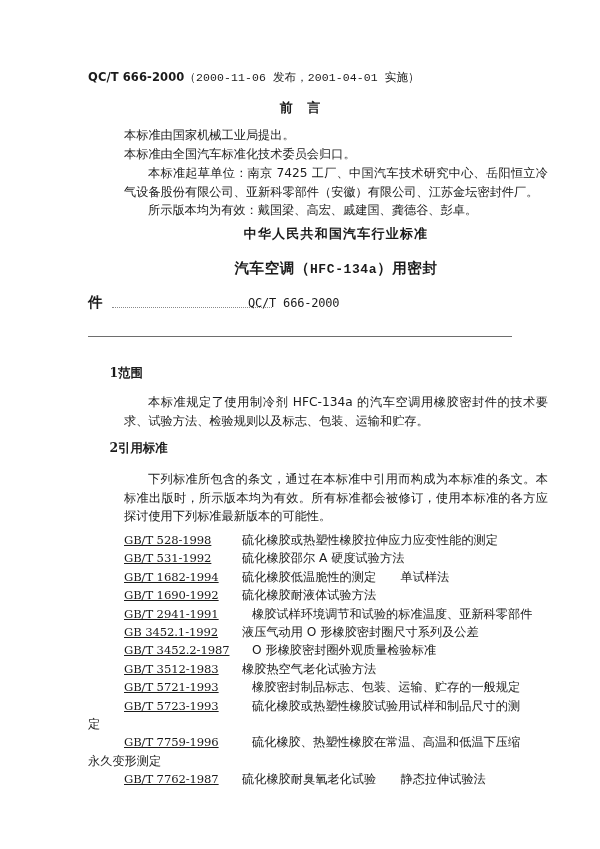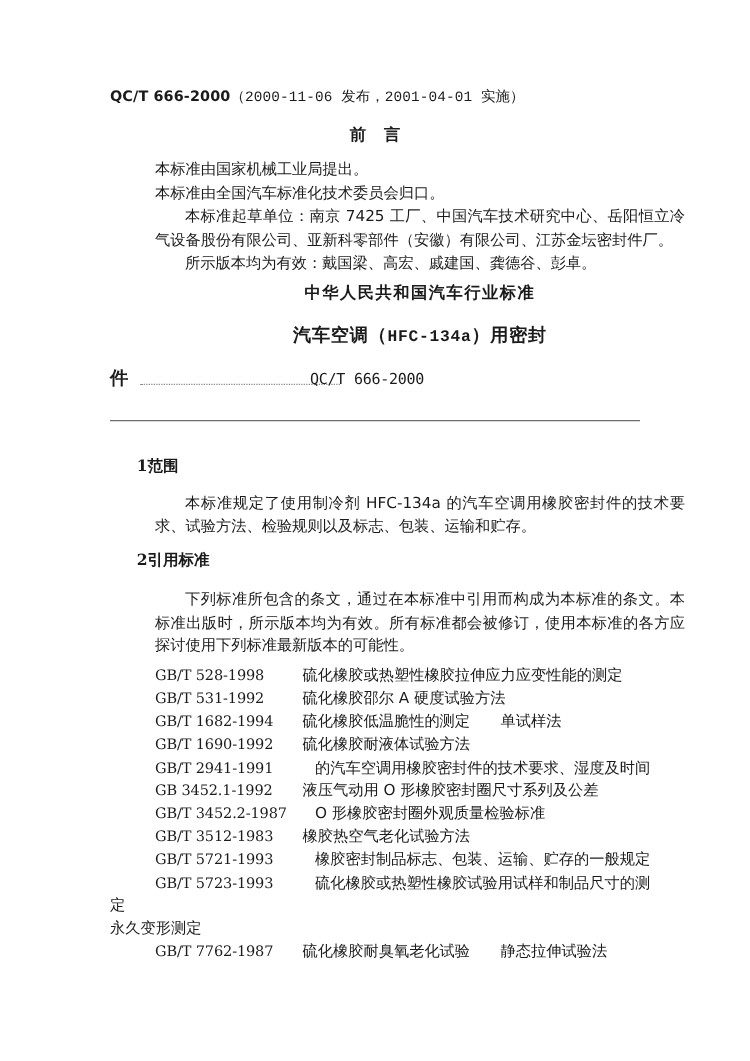--- a/index.html
+++ b/index.html
@@ -151,20 +151,21 @@
   }
   .stdrow {
     white-space: nowrap;
   }
   .stdrow .code {
     display: inline-block;
     font-family: "DejaVu Serif", "Liberation Serif", serif;
     font-size: 11.6px;
     letter-spacing: -0.1px;
     padding-left: 36px;
+    text-decoration: underline;
   }
   .stdrow .desc {
     font-size: 12.2px;
   }
   .contline {
     white-space: nowrap;
     font-size: 12.2px;
   }
   .gapA .code { width: 118px; }
   .gapB .code { width: 128px; }
@@ -201,24 +202,25 @@
   <div class="para cn ind2" style="top:393px;">本标准规定了使用制冷剂 HFC-134a 的汽车空调用橡胶密封件的技术要求、试验方法、检验规则以及标志、包装、运输和贮存。</div>
 
   <div class="secnum cn" style="top:440px;"><span class="n">2</span><span>引用标准</span></div>
   <div class="para cn ind2" style="top:470px;">下列标准所包含的条文，通过在本标准中引用而构成为本标准的条文。本标准出版时，所示版本均为有效。所有标准都会被修订，使用本标准的各方应探讨使用下列标准最新版本的可能性。</div>
 
   <div class="stdlist cn" id="std-list">
       <div class="stdrow gapA"><span class="code">GB/T 528-1998</span><span class="desc">硫化橡胶或热塑性橡胶拉伸应力应变性能的测定</span></div>
       <div class="stdrow gapA"><span class="code">GB/T 531-1992</span><span class="desc">硫化橡胶邵尔 A 硬度试验方法</span></div>
       <div class="stdrow gapA"><span class="code">GB/T 1682-1994</span><span class="desc">硫化橡胶低温脆性的测定　　单试样法</span></div>
       <div class="stdrow gapA"><span class="code">GB/T 1690-1992</span><span class="desc">硫化橡胶耐液体试验方法</span></div>
-      <div class="stdrow gapB"><span class="code">GB/T 2941-1991</span><span class="desc">的汽车空调用橡胶密封件的技术要求、湿度及时间</span></div>
+      <div class="stdrow gapB"><span class="code">GB/T 2941-1991</span><span class="desc">橡胶试样环境调节和试验的标准温度、亚新科零部件</span></div>
       <div class="stdrow gapA"><span class="code">GB 3452.1-1992</span><span class="desc">液压气动用 O 形橡胶密封圈尺寸系列及公差</span></div>
       <div class="stdrow gapB"><span class="code">GB/T 3452.2-1987</span><span class="desc">O 形橡胶密封圈外观质量检验标准</span></div>
       <div class="stdrow gapA"><span class="code">GB/T 3512-1983</span><span class="desc">橡胶热空气老化试验方法</span></div>
       <div class="stdrow gapB"><span class="code">GB/T 5721-1993</span><span class="desc">橡胶密封制品标志、包装、运输、贮存的一般规定</span></div>
       <div class="stdrow gapB"><span class="code">GB/T 5723-1993</span><span class="desc">硫化橡胶或热塑性橡胶试验用试样和制品尺寸的测</span></div>
       <div class="contline">定</div>
+      <div class="stdrow gapB"><span class="code">GB/T 7759-1996</span><span class="desc">硫化橡胶、热塑性橡胶在常温、高温和低温下压缩</span></div>
       <div class="contline">永久变形测定</div>
       <div class="stdrow gapA"><span class="code">GB/T 7762-1987</span><span class="desc">硫化橡胶耐臭氧老化试验　　静态拉伸试验法</span></div>
     </div>
 
 </div>
 
 </body></html>

